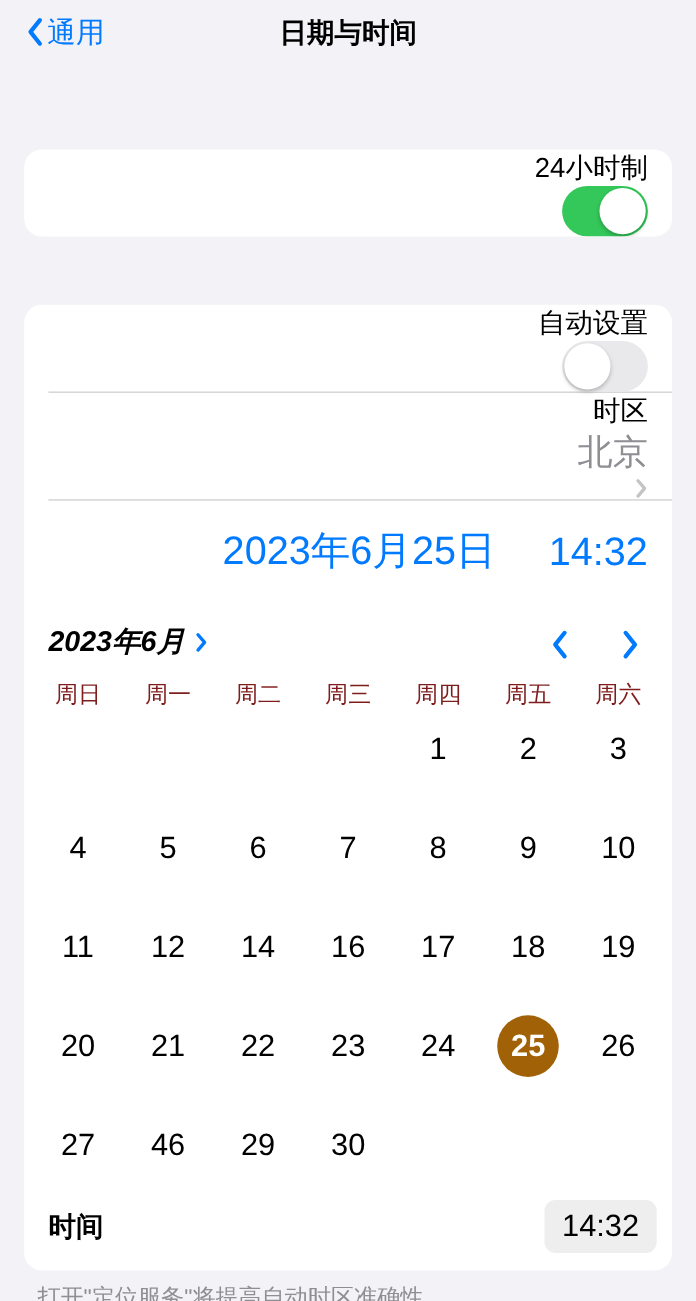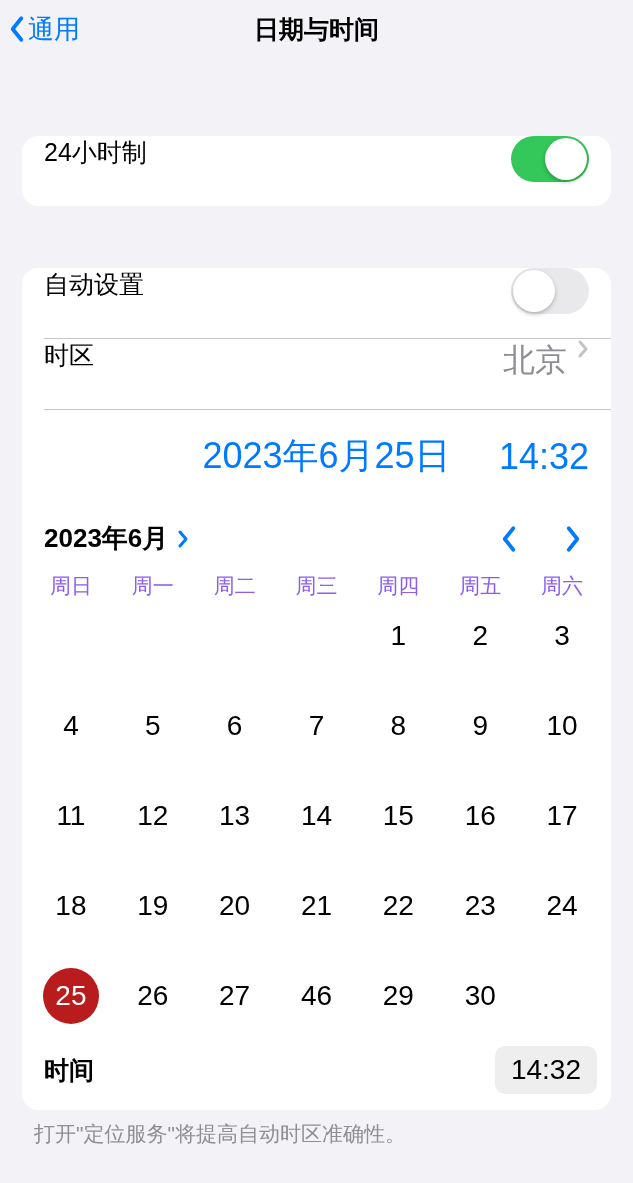--- a/index.html
+++ b/index.html
@@ -1,61 +1,61 @@
 <!DOCTYPE html>
 <html><head>
   <meta charset="utf-8">
   <style>
     * { margin: 0; padding: 0; box-sizing: border-box; font-family: -apple-system, "SF Pro Text", "Helvetica Neue", Arial, sans-serif; }
     body { width: 633px; background: #f2f2f7; color: #000; }
     .wrap { width: 633px; }
 
     .navbar { height: 58px; display: flex; align-items: center; position: relative; }
-    .back { position: absolute; left: 6px; display: flex; align-items: center; color: #007aff; font-size: 26px; cursor: pointer; }
+    .back { position: absolute; left: 21px; display: flex; align-items: center; color: #007aff; font-size: 26px; cursor: pointer; }
     .back svg { width: 22px; height: 30px; margin-right: 0; }
     .navtitle { width: 100%; text-align: center; font-size: 25px; font-weight: 600; }
 
     .card { background: #fff; border-radius: 16px; margin: 0 22px; overflow: hidden; }
     .spacer-top { height: 78px; }
     .spacer-mid { height: 62px; }
 
-    .row { display: flex; align-items: flex-start; padding: 0 22px; min-height: 70px; font-size: 25px; }
+    .row { display: flex; align-items: flex-end; padding: 0 22px; min-height: 70px; font-size: 25px; flex-direction: column; }
     .row .label { flex: 1; }
     .row .val { color: #8e8e93; font-size: 32px; }
     .sep { height: 1px; background: #c6c6c8; margin: 0 0 0 22px; }
 
     .toggle { width: 78px; height: 46px; border-radius: 23px; position: relative; }
     .toggle.on { background: linear-gradient(#34c759, #34c759); }
     .toggle.off { background: #e9e9eb; }
     .toggle .knob { width: 42px; height: 42px; border-radius: 21px; background: #fff; position: absolute; top: 2px; box-shadow: 0 2px 4px rgba(0,0,0,.25); }
     .toggle.on .knob { right: 2px; }
     .toggle.off .knob { left: 2px; }
 
     .chevron { width: 12px; height: 20px; margin-left: 10px; }
     .chevron path { stroke: #c4c4c6; stroke-width: 3; fill: none; stroke-linecap: round; stroke-linejoin: round; }
 
     .datetime-row { display: flex; align-items: center; padding: 22px 22px 22px 22px; font-size: 36px; color: #007aff; }
     .datetime-row .date { flex: 1; text-align: center; padding-left: 110px; }
     .datetime-row .time { text-align: right; }
 
-    .month-header { display: flex; align-items: center; padding: 18px 22px 10px 22px; }
+    .month-header { display: flex; align-items: flex-end; padding: 18px 22px 10px 22px; font-style: italic; }
     .month-title { font-size: 26px; font-weight: 600; display: flex; align-items: center; cursor: pointer; }
     .month-title svg { width: 14px; height: 20px; margin-left: 8px; }
     .month-title svg path { stroke: #007aff; stroke-width: 3; fill: none; stroke-linecap: round; stroke-linejoin: round; }
     .month-nav { margin-left: auto; display: flex; gap: 44px; padding-right: 6px; }
     .navbtn { width: 20px; height: 30px; display: flex; align-items: center; justify-content: center; cursor: pointer; }
     .navbtn svg { width: 18px; height: 30px; }
     .navbtn svg path { stroke: #007aff; stroke-width: 3.5; fill: none; stroke-linecap: round; stroke-linejoin: round; }
 
     .weekdays { display: grid; grid-template-columns: repeat(7, 1fr); padding: 6px 8px 6px 8px; }
-    .wd { text-align: center; font-size: 21px; color: #8b5cf6; font-weight: 500; }
+    .wd { text-align: center; font-size: 21px; color: #7f1d1d; font-weight: 500; }
 
     .grid { display: grid; grid-template-columns: repeat(7, 1fr); padding: 0 8px 12px 8px; row-gap: 30px; }
     .day { display: flex; align-items: center; justify-content: center; font-size: 28px; font-weight: 400; height: 60px; }
-    .day.sel span { width: 56px; height: 56px; border-radius: 28px; background: #b91c1c; color: #fff; font-weight: 400; display: flex; align-items: center; justify-content: center; }
+    .day.sel span { width: 56px; height: 56px; border-radius: 28px; background: #a16207; color: #fff; font-weight: 700; display: flex; align-items: center; justify-content: center; }
 
     .time-row { display: flex; align-items: center; padding: 8px 14px 16px 22px; }
     .time-row .label { font-size: 25px; font-weight: 600; flex: 1; }
     .time-chip { background: #eeeeef; border-radius: 10px; padding: 8px 16px; font-size: 28px; color: #000; cursor: pointer; }
 
     .footnote { color: #8e8e93; font-size: 21px; padding: 10px 34px 24px 34px; }
   </style>
 </head>
 <body>
 <div class="wrap">
@@ -170,27 +170,21 @@
         <div class="day">
           <span>10</span>
         </div>
         <div class="day">
           <span>11</span>
         </div>
         <div class="day">
           <span>12</span>
         </div>
         <div class="day">
-          <span>13</span>
-        </div>
-        <div class="day">
           <span>14</span>
-        </div>
-        <div class="day">
-          <span>15</span>
         </div>
         <div class="day">
           <span>16</span>
         </div>
         <div class="day">
           <span>17</span>
         </div>
         <div class="day">
           <span>18</span>
         </div>

